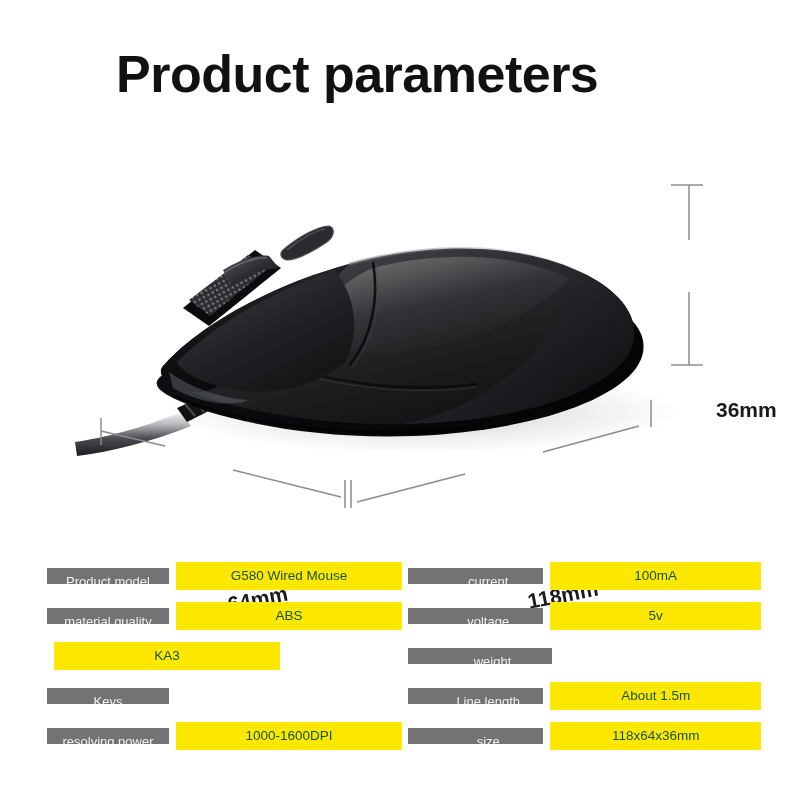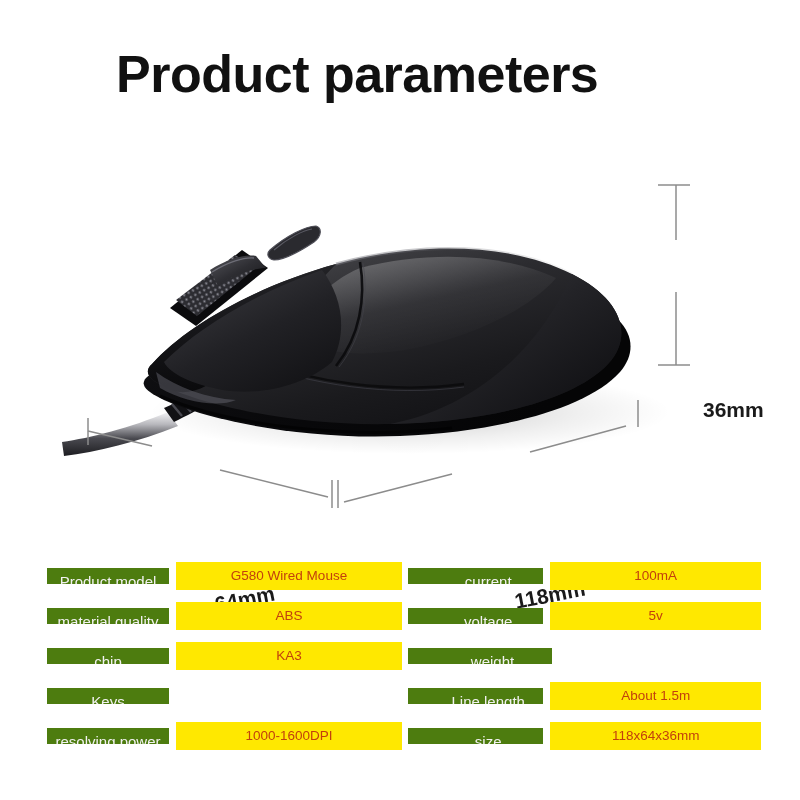--- a/index.html
+++ b/index.html
@@ -27,21 +27,21 @@
     font-weight: 700;
     color: #111111;
     letter-spacing: -0.5px;
     white-space: nowrap;
     margin-left: 40px;
   }
 
   
   #product-figure {
     position: absolute;
-    left: 60px;
+    left: 73px;
     top: 150px;
     width: 680px;
     height: 390px;
   }
 
   .mouse-svg {
     position: absolute;
     left: 0;
     top: 0;
   }
@@ -87,35 +87,35 @@
   .spec-row:last-child { margin-bottom: 16px; }
 
   .spec-pair {
     display: flex;
     align-items: center;
   }
   .spec-pair.left  { width: 355px; }
   .spec-pair.right { width: 353px; margin-left: 6px; }
 
   .spec-key {
-    background: #4d7c0f;
+    background: #737373;
     color: #f2f2f2;
-    font-size: 15px;
+    font-size: 13px;
     height: 16px;
     line-height: 28px;
     text-align: center;
     overflow: hidden;
     white-space: nowrap;
   }
   .spec-pair.left  .spec-key { width: 122px; }
   .spec-pair.right .spec-key { width: 119px; padding-left: 25px; }
 
   .spec-val {
     background: #ffe800;
-    color: #c2410c;
+    color: #14532d;
     font-size: 13.5px;
     height: 28px;
     line-height: 28px;
     text-align: center;
     margin-left: 7px;
     overflow: hidden;
     white-space: nowrap;
   }
   .spec-pair.left  .spec-val { width: 226px; }
   .spec-pair.right .spec-val { width: 227px; }
@@ -315,21 +315,20 @@
         <div class="spec-val">ABS</div>
       </div>
       <div class="spec-pair right">
         <div class="spec-key">voltage</div>
         <div class="spec-val">5v</div>
       </div>
     </div>
 
     <div class="spec-row">
       <div class="spec-pair left">
-        <div class="spec-key">chip</div>
         <div class="spec-val">KA3</div>
       </div>
       <div class="spec-pair right">
         <div class="spec-key">weight</div>
       </div>
     </div>
 
     <div class="spec-row">
       <div class="spec-pair left">
         <div class="spec-key">Keys</div>

